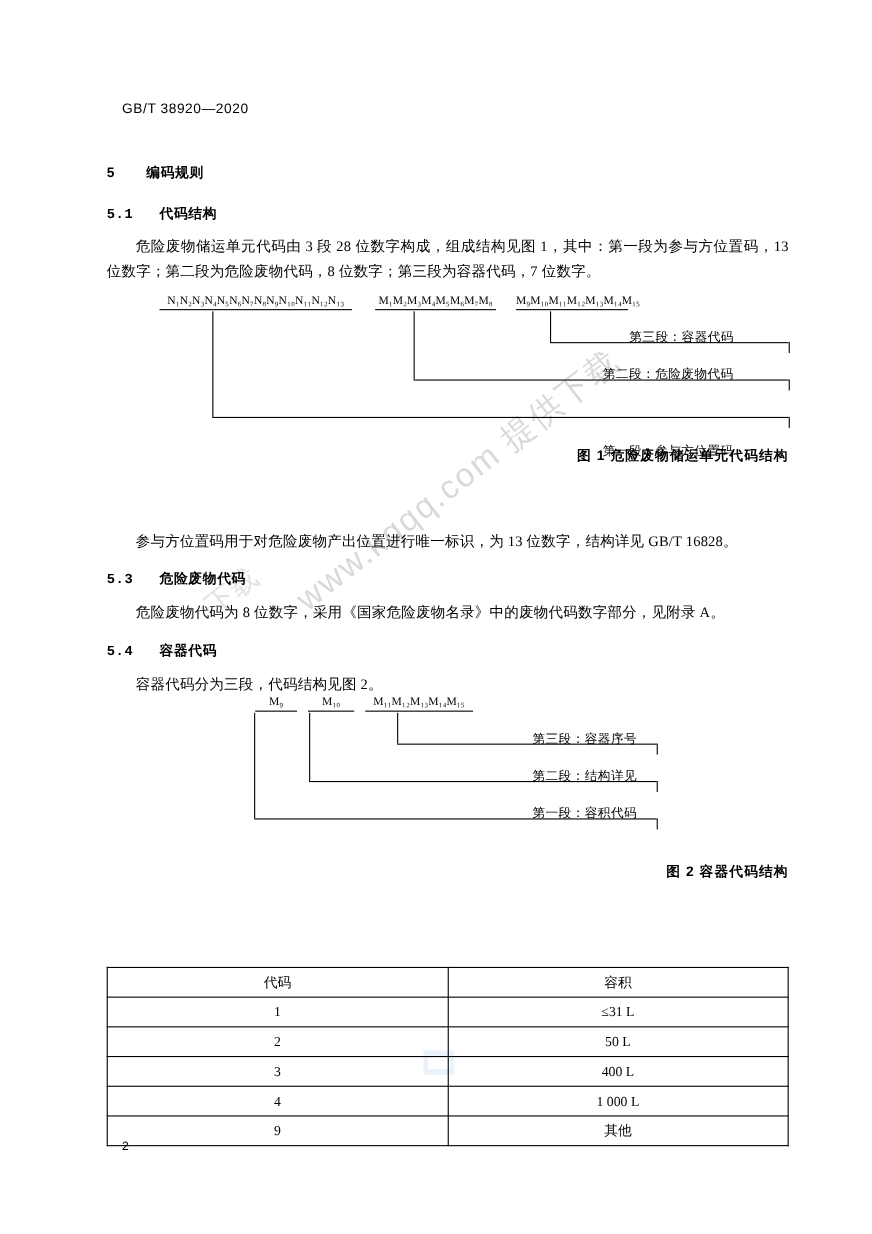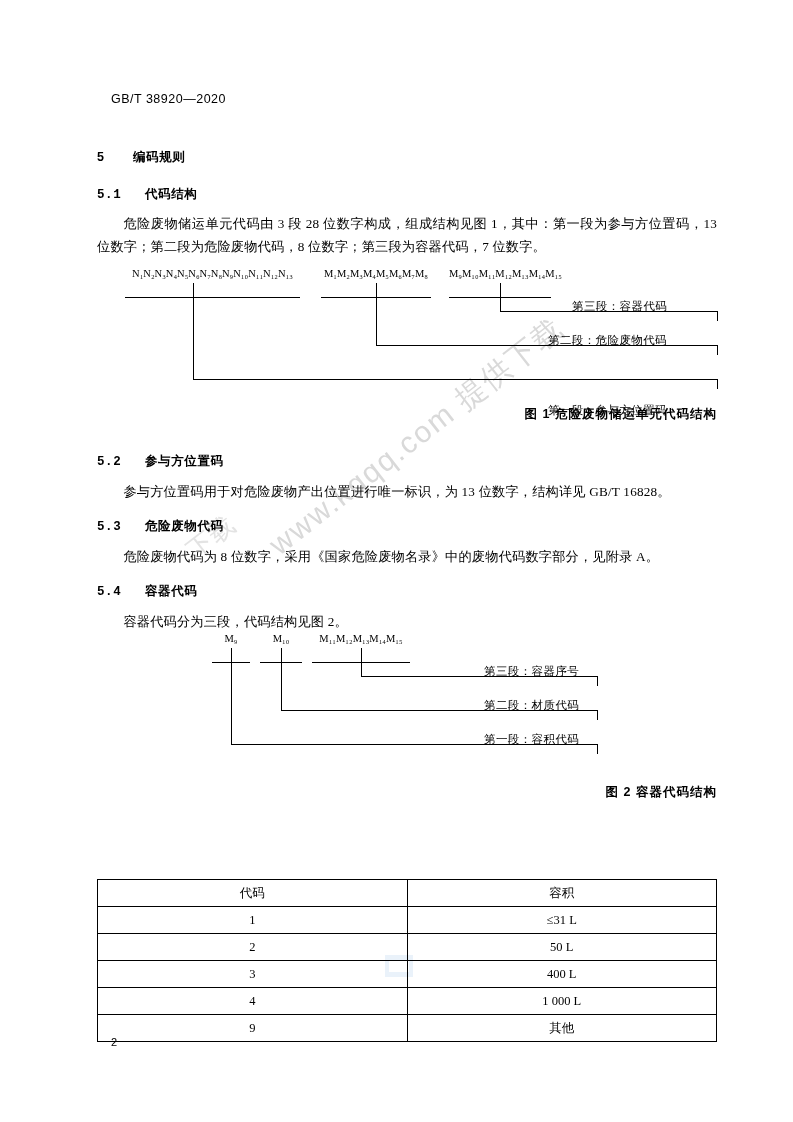--- a/index.html
+++ b/index.html
@@ -67,22 +67,23 @@
     top: 268px;
     width: 620px;
     height: 125px;
     font-family: "Liberation Serif", serif;
   }
   .codebox {
     position: absolute;
     font-size: 10.5px;
     white-space: nowrap;
     text-align: center;
-    padding-bottom: 18px;
+    padding-bottom: 2px;
     border-bottom: 1px solid #000;
+    margin-left: 20px;
   }
   .lbl {
     position: absolute;
     font-family: "Liberation Sans", sans-serif;
     font-size: 11.5px;
     white-space: nowrap;
     letter-spacing: 0.4px;
   }
   .vline { position: absolute; width: 1px; background: #000; }
   .hline { position: absolute; height: 1px; background: #000; }
@@ -217,23 +218,20 @@
     <div class="hline" style="left:96px; top:111px; width:524px;"></div>
     <div class="vline" style="left:620px; top:111px; height:10px;"></div>
 
     <div class="lbl" style="left:475px; top:31px;">第三段：容器代码</div>
     <div class="lbl" style="left:451px; top:65px;">第二段：危险废物代码</div>
     <div class="lbl" style="left:451px; top:99px;margin-top:36px;">第一段：参与方位置码</div>
   </div>
 
   <div class="figcap" style="left:82px; top:406px;">图 1   危险废物储运单元代码结构</div>
 
-  <div class="sec" style="left:82px; top:453px; width:620px;">
-    <div class="h3"><span class="num">5.2</span><span>参与方位置码</span></div>
-  </div>
   <div class="sec" style="left:82px; top:481px; width:620px;">
     <p class="para">参与方位置码用于对危险废物产出位置进行唯一标识，为 13 位数字，结构详见 GB/T 16828。</p>
   </div>
 
   <div class="sec" style="left:82px; top:518px; width:620px;">
     <div class="h3"><span class="num">5.3</span><span>危险废物代码</span></div>
   </div>
   <div class="sec" style="left:82px; top:546px; width:620px;">
     <p class="para">危险废物代码为 8 位数字，采用《国家危险废物名录》中的废物代码数字部分，见附录 A。</p>
   </div>
@@ -256,21 +254,21 @@
 
     <div class="vline" style="left:184px; top:15px; height:62px;"></div>
     <div class="hline" style="left:184px; top:77px; width:316px;"></div>
     <div class="vline" style="left:500px; top:77px; height:10px;"></div>
 
     <div class="vline" style="left:134px; top:15px; height:96px;"></div>
     <div class="hline" style="left:134px; top:111px; width:366px;"></div>
     <div class="vline" style="left:500px; top:111px; height:10px;"></div>
 
     <div class="lbl" style="left:387px; top:31px;">第三段：容器序号</div>
-    <div class="lbl" style="left:387px; top:65px;">第二段：材质代码</div>
+    <div class="lbl" style="left:387px; top:65px;">第二段：结构详见</div>
     <div class="lbl" style="left:387px; top:99px;">第一段：容积代码</div>
   </div>
 
   <div class="figcap" style="left:82px; top:784px;">图 2   容器代码结构</div>
 
 
 
   <table class="vol">
     <thead>
       <tr>

